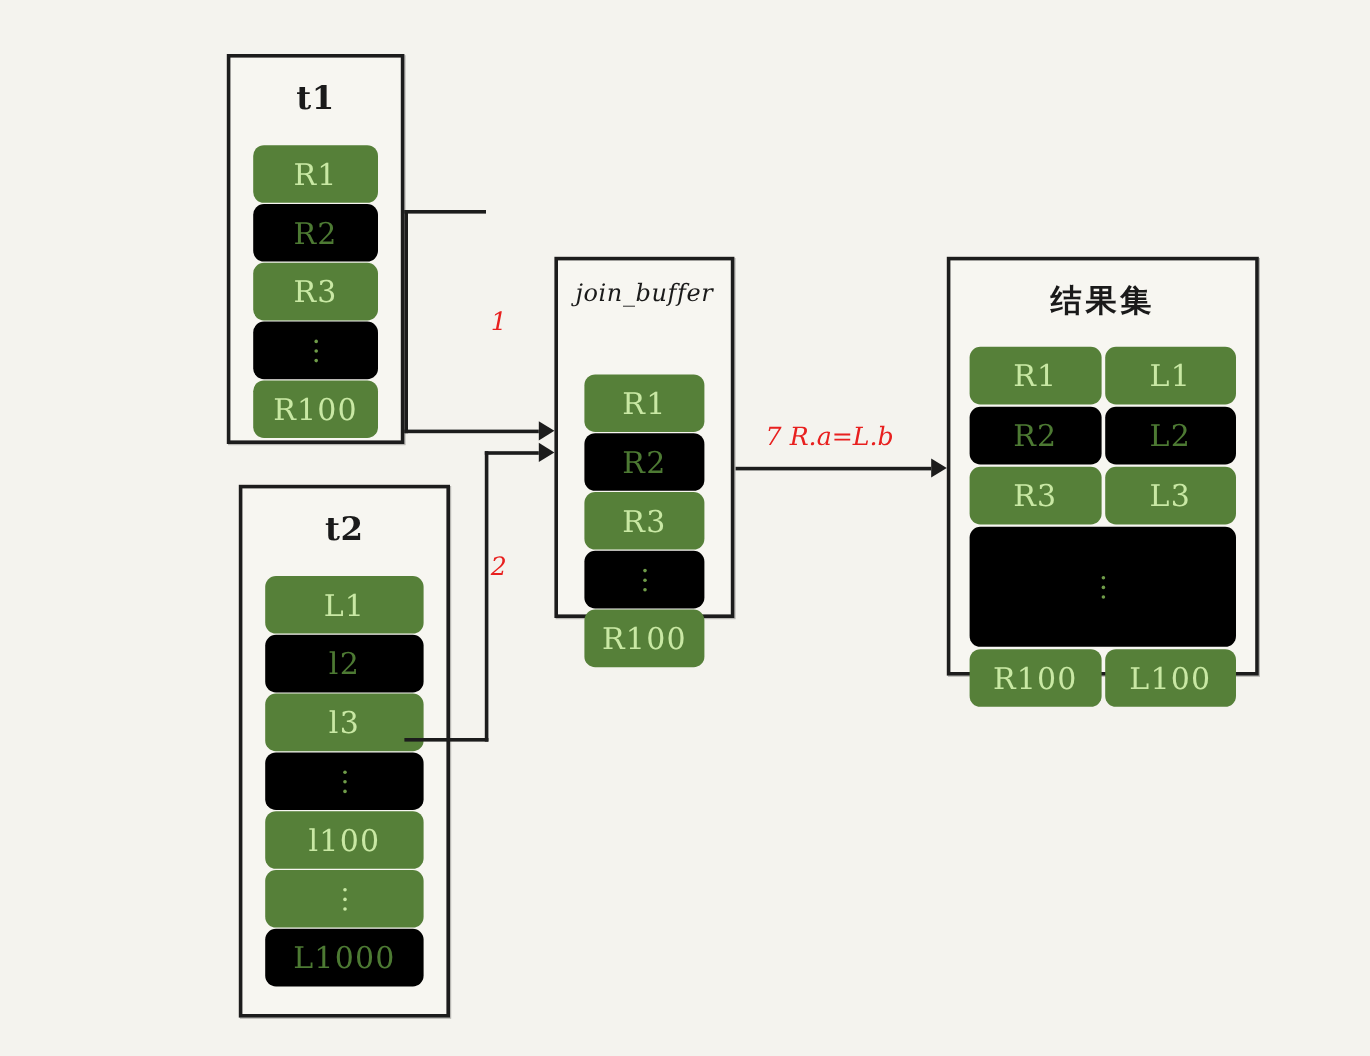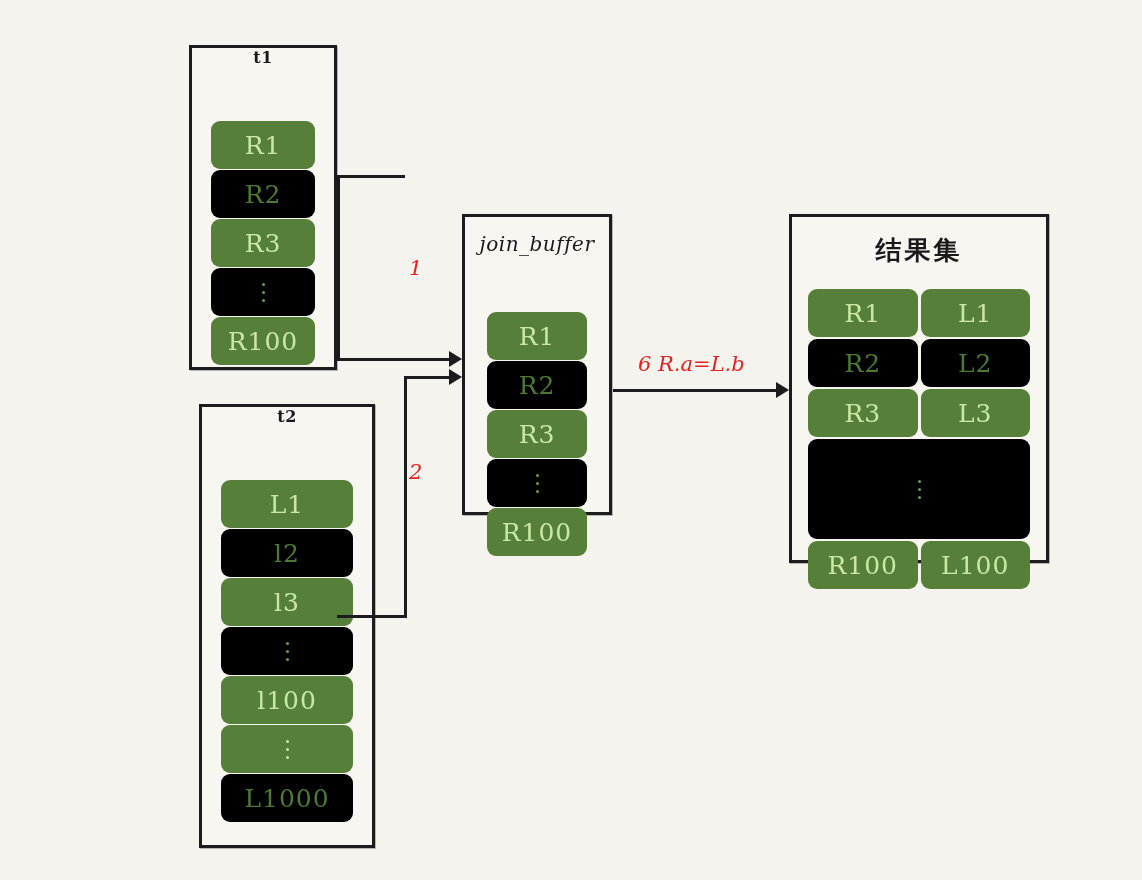--- a/index.html
+++ b/index.html
@@ -29,21 +29,21 @@
     font-family: "DejaVu Serif", serif;
     font-weight: 600;
     letter-spacing: 0.5px;
   }
   #box-t1        { left: 189px; top: 45px;  width: 148px; height: 325px; }
   #box-t2        { left: 199px; top: 404px; width: 176px; height: 444px; }
   #box-joinbuf   { left: 462px; top: 214px; width: 150px; height: 301px; }
   #box-result    { left: 789px; top: 214px; width: 260px; height: 349px; }
 
   #box-t1 .tbox-title,
-  #box-t2 .tbox-title      { font-size: 16px; }
+  #box-t2 .tbox-title      { font-size: 27px; margin-top: 19px; }
   #box-joinbuf .tbox-title { font-size: 20px; margin-top: 15px;
                              font-family: "DejaVu Serif", serif;
                              font-style: italic; font-weight: 500; }
   #box-result .tbox-title  { font-size: 26px; margin-top: 16px;
                              font-weight: 700; letter-spacing: 3px; }
 
   
   .rows {
     position: absolute;
     left: 0; right: 0;
@@ -209,15 +209,15 @@
   <div class="label-red" style="left:409px; top:256px;">1</div>
 
   <div class="line vline" style="left:404px; top:376px; height:242px;"></div>
   <div class="line hline" style="left:337px; top:615px; width:70px;"></div>
   <div class="line hline" style="left:404px; top:376px; width:45px;"></div>
   <div class="arrowhead" style="left:449px; top:369px;"></div>
   <div class="label-red" style="left:409px; top:460px;">2</div>
 
   <div class="line hline" style="left:613px; top:389px; width:163px;"></div>
   <div class="arrowhead" style="left:776px; top:382px;"></div>
-  <div class="label-red" style="left:638px; top:352px;">6  R.a=L.b</div>
+  <div class="label-red" style="left:638px; top:352px;">7  R.a=L.b</div>
 
 </div>
 
 </body></html>

